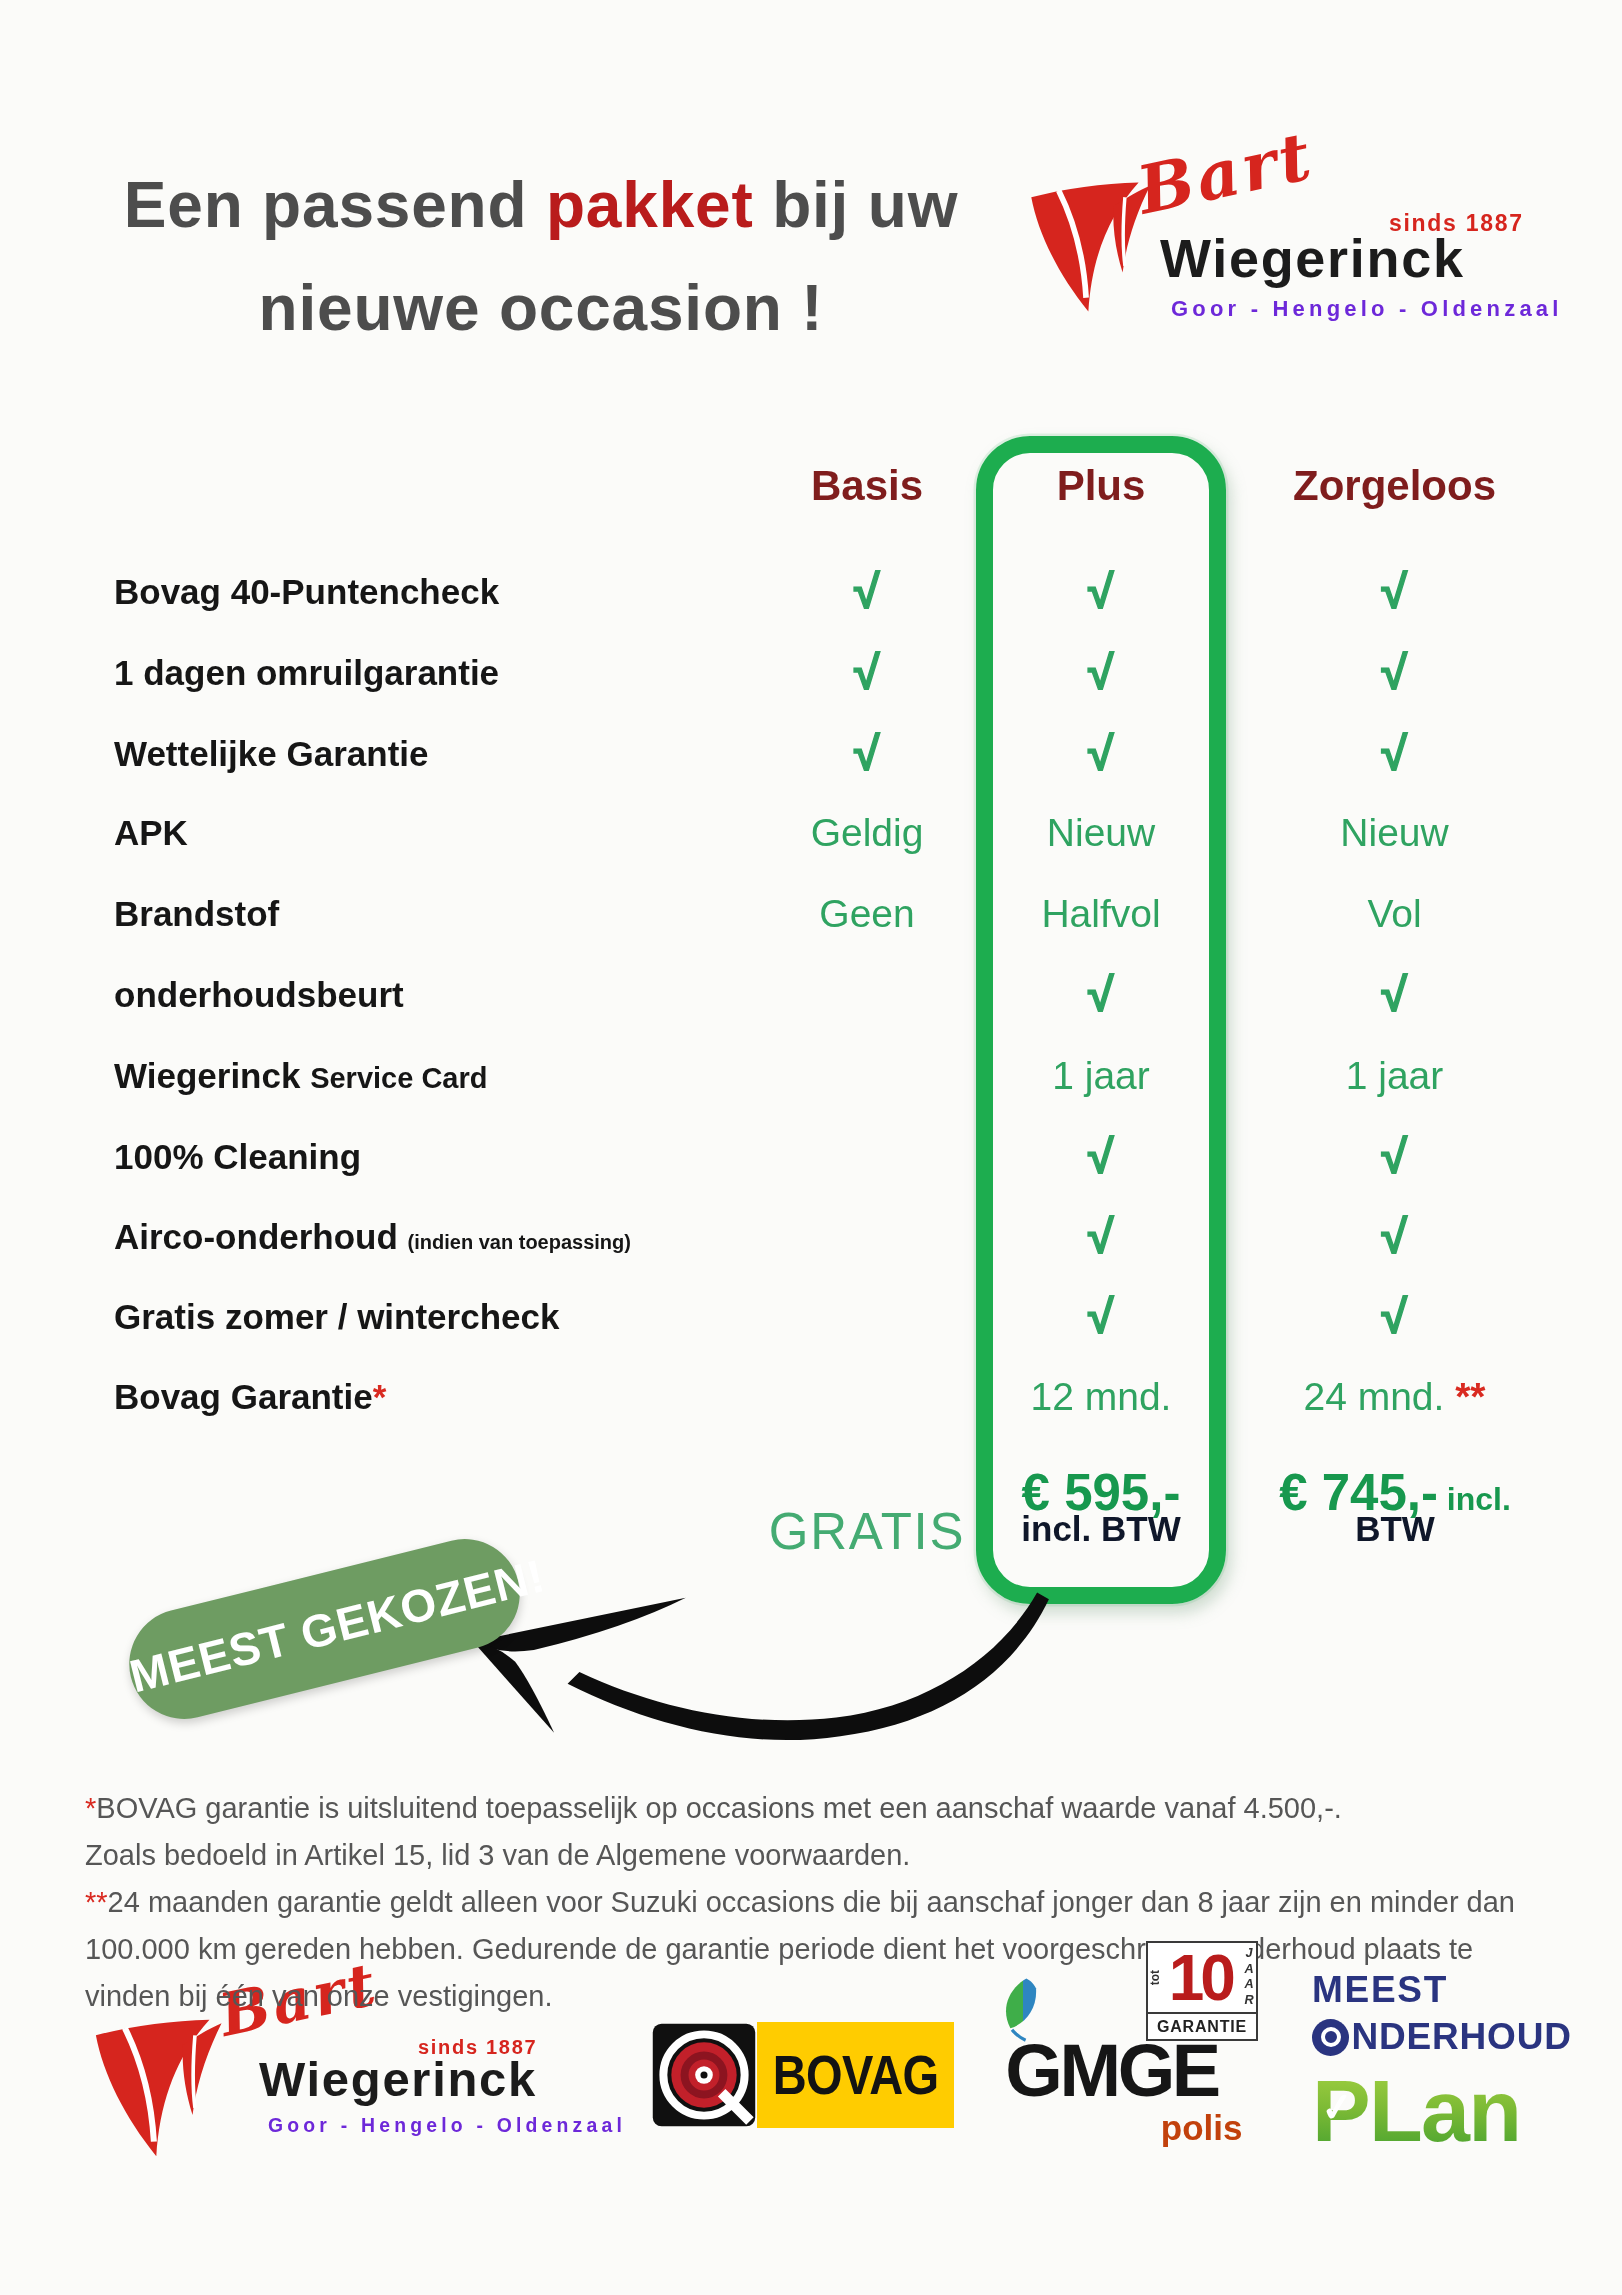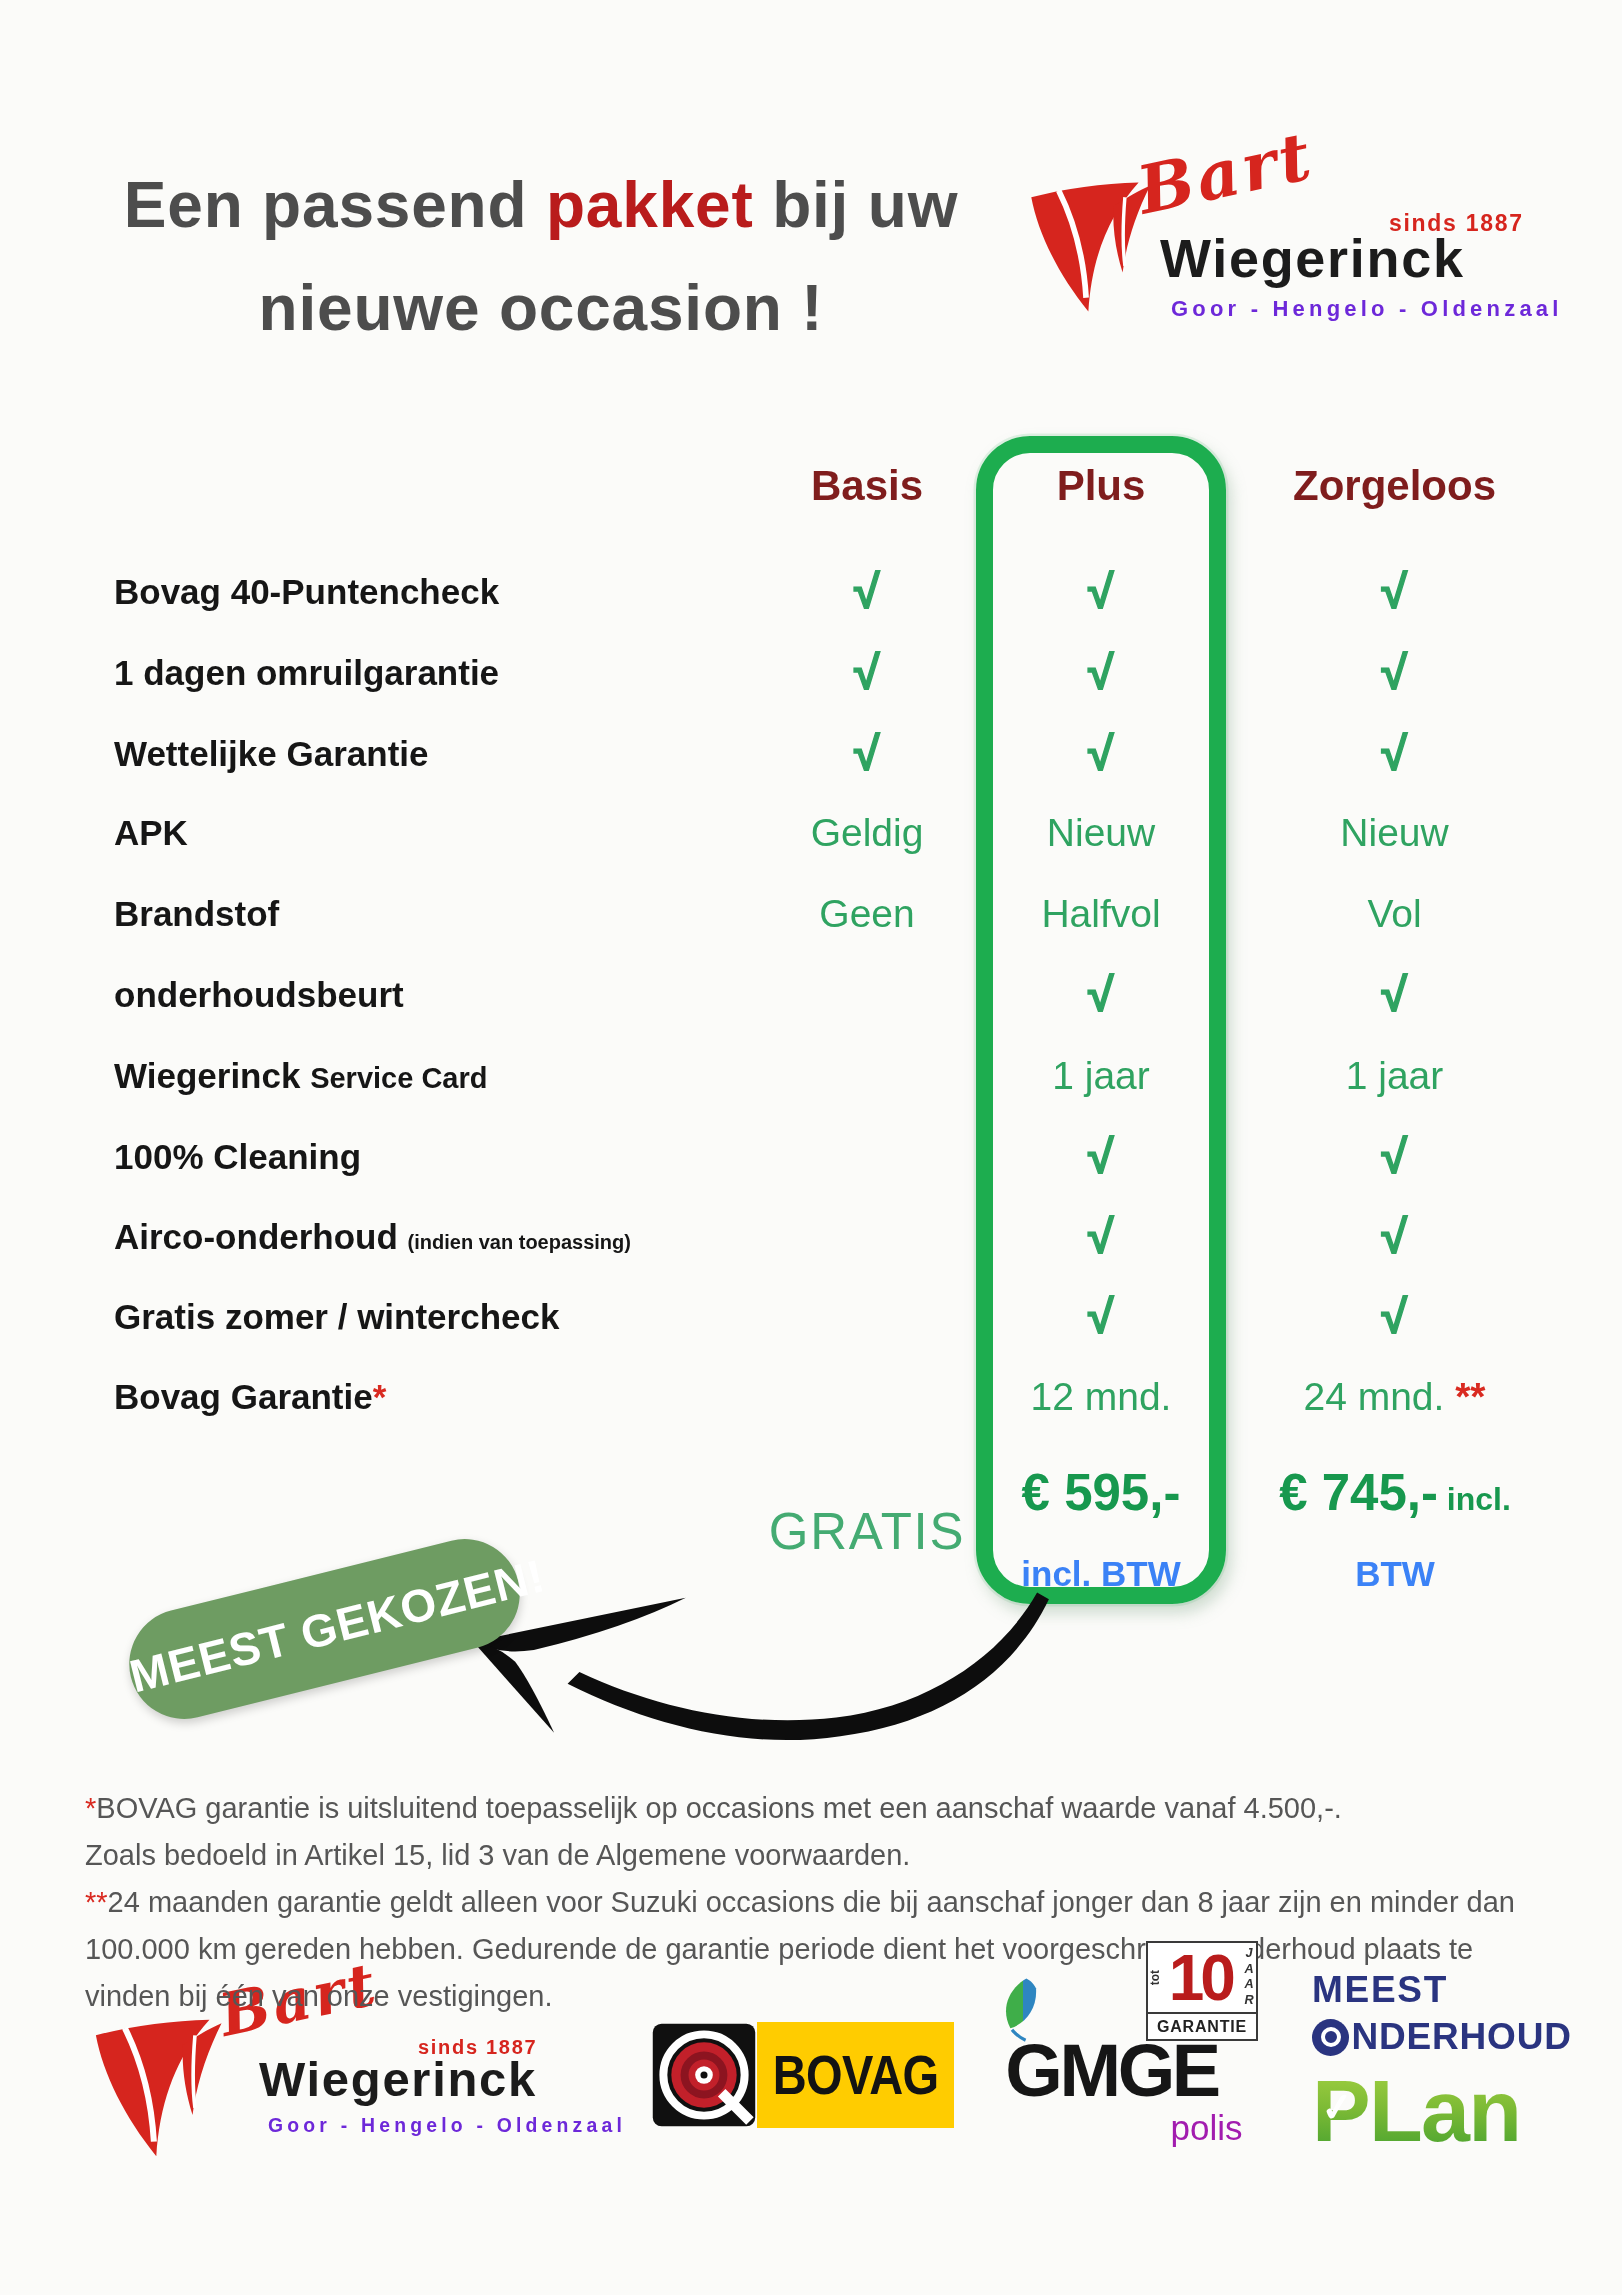--- a/index.html
+++ b/index.html
@@ -64,22 +64,22 @@
   .price-gratis{
     position:absolute; left:757px; top:1494px; width:220px; height:76px; line-height:76px;
     text-align:center; color:#44ab72; font-size:51px; font-weight:400; letter-spacing:1.7px; z-index:2;
   }
   .price-main{
     position:absolute; top:1459px; height:68px; line-height:68px; text-align:center;
     color:#17984e; font-size:51px; font-weight:800; z-index:2; white-space:nowrap;
   }
   .price-main .inline-small{font-size:32px; font-weight:800;}
   .price-sub{
-    position:absolute; top:1548px; height:51px; line-height:51px; text-align:center;
-    color:#3b82f6; font-size:35px; font-weight:800; z-index:2;
+    position:absolute; top:1503px; height:51px; line-height:51px; text-align:center;
+    color:#0f172a; font-size:35px; font-weight:800; z-index:2;
   }
   .pm2{left:991px; width:220px;}
   .pm3{left:1268px; width:254px;}
   
   .stamp{
     position:absolute; left:125px; top:1574px; width:399px; height:110px;
     background:#6e9c62; border-radius:56px; transform:rotate(-14deg);
     text-align:center; line-height:110px; color:#fff; font-weight:700; font-size:46px;
     letter-spacing:0.8px; box-shadow:0 4.2px 10px rgba(0,0,0,.18); z-index:3; white-space:nowrap;
   }
@@ -98,21 +98,21 @@
     line-height:106px; text-align:center; letter-spacing:-0.8px;
   }
   .bovag .word span{display:inline-block; transform:scaleX(.84);}
   .gmge{position:absolute; left:972px; top:1976px; width:279px; height:186px;}
   .gmge .leaf{position:absolute; left:24px; top:0; width:56px; height:66px;}
   .gmge .word{
     position:absolute; left:0; top:52px; width:279px; text-align:center;
     font-weight:700; font-size:74px; letter-spacing:-3.4px; color:#161616;
   }
   .gmge .sub{
-    position:absolute; right:8.5px; top:132px; font-size:35px; font-weight:400; color:#a21caf;
+    position:absolute; right:8.5px; top:132px; font-size:35px; font-weight:700; color:#c2410c;
   }
   .badge10{
     position:absolute; left:1146px; top:1941px; width:112px; height:100px;
     border:2.5px solid #3a3a3a; background:#fff; box-sizing:border-box; z-index:3;
   }
   .badge10 .toprow{display:flex; height:69px; align-items:center;}
   .badge10 .tot{
     writing-mode:vertical-rl; transform:rotate(180deg); font-size:12px; font-weight:700;
     color:#333; width:13.5px; text-align:center;
   }

